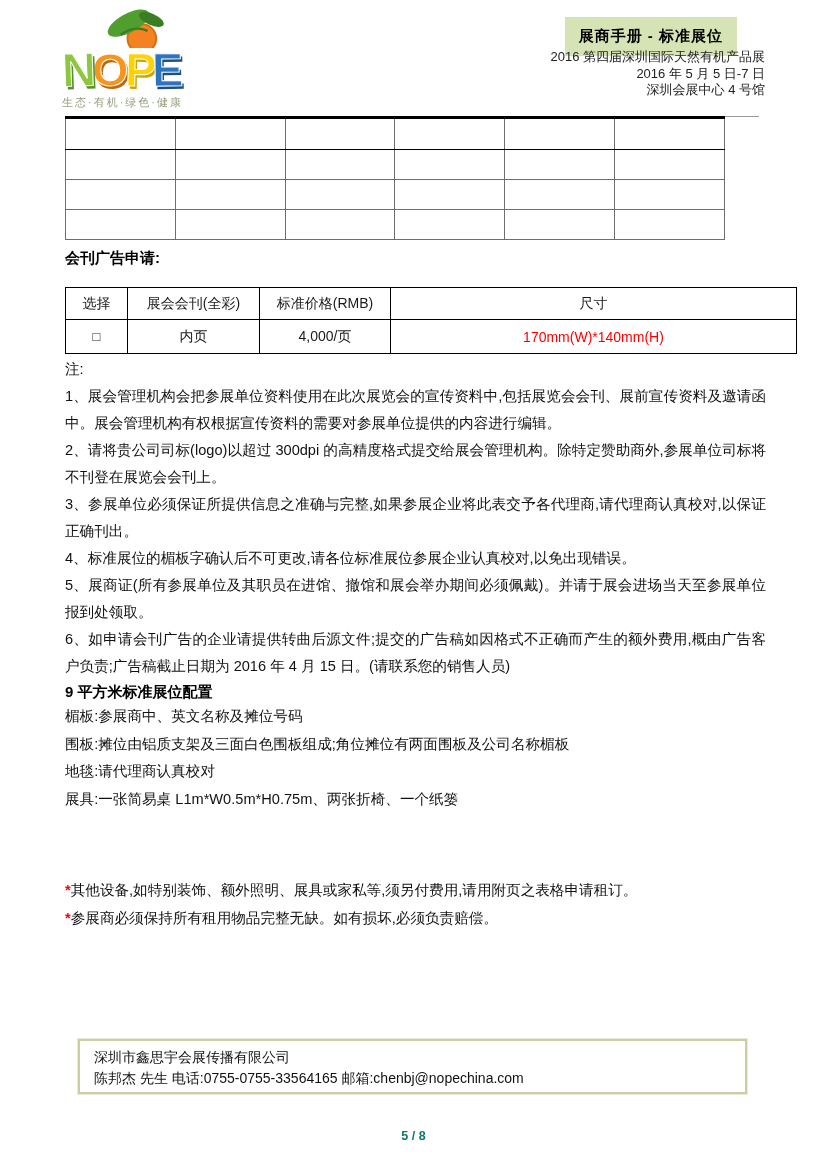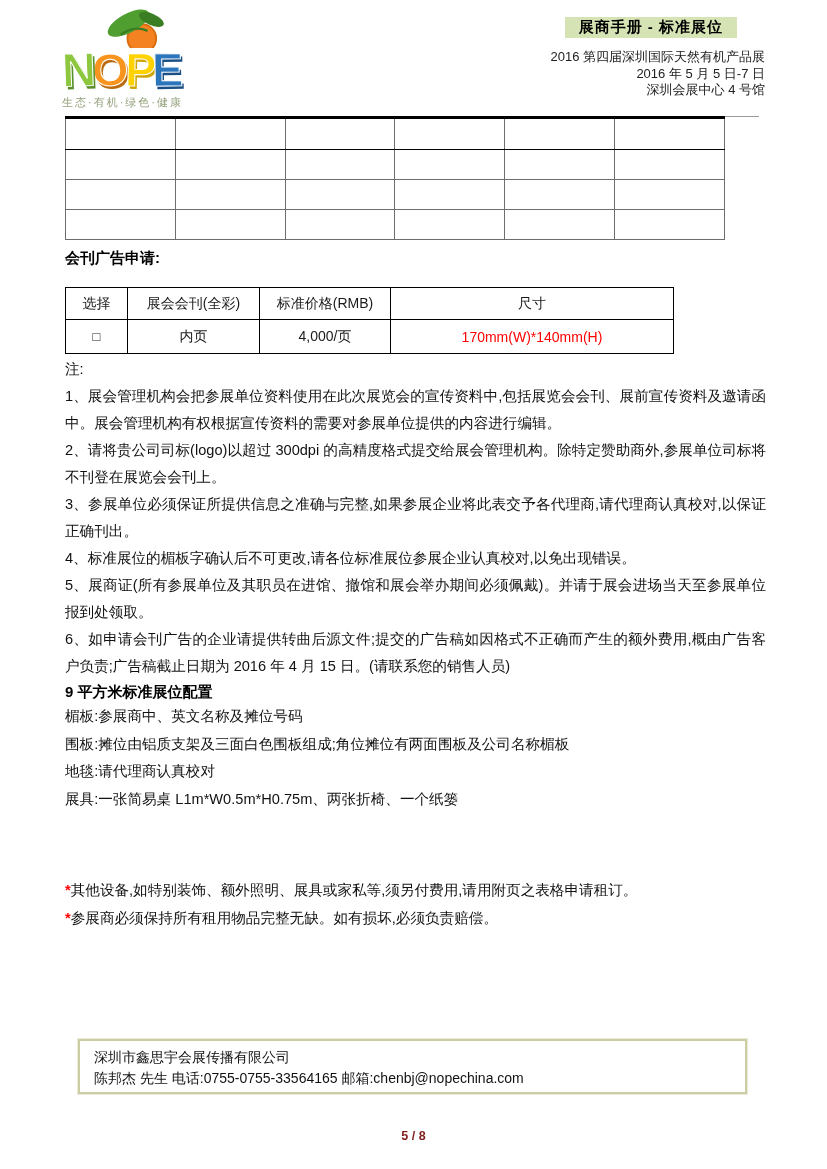--- a/index.html
+++ b/index.html
@@ -29,21 +29,21 @@
   .l2 { color: #ffd200; text-shadow: 2px 3px 0 #cfa600; transform: rotate(1deg); }
   .l3 { color: #2b75bc; text-shadow: 2px 3px 0 #1b4f85; transform: rotate(-1deg); }
   .logo-tagline {
     margin-top: 1px; font-size: 11px; letter-spacing: 2px;
     color: #93a17c; white-space: nowrap;
   }
 
   .badge {
     position: absolute; top: 17px; right: 90px;
     background: #d6e3b5;
-    padding: 1px 14px;
+    padding: 10px 14px;
     font-size: 15px; font-weight: bold; color: #000;
     letter-spacing: 1px;
   }
 
   .header-lines {
     position: absolute; top: 49px; right: 62px;
     text-align: right; font-size: 13px; line-height: 16.5px; color: #222;
   }
 
   
@@ -56,21 +56,21 @@
   table.grid td { border: 1px solid #6e6e6e; height: 30px; }
   table.grid tr:first-child td { border-bottom: 1.5px solid #000; height: 32px; }
   .grid-ext-line { position: absolute; left: 660px; top: 0px; width: 34px; height: 1px; background: #9a9a9a; }
 
   
   .sec-title { position: absolute; left: 65px; font-size: 15px; font-weight: bold; color: #000; }
   .t-ad { left: 65px; top: 249px; }
 
   table.ad {
     position: absolute; left: 65px; top: 287px;
-    border-collapse: collapse; table-layout: fixed; width: 609px;
+    border-collapse: collapse; table-layout: fixed; width: 732px;
     font-size: 14px; color: #1a1a1a;
   }
   table.ad td { border: 1.5px solid #000; text-align: center; height: 32px; padding: 2px; }
   table.ad tr.data td { height: 34px; }
   .red { color: #ff0000; }
   .chk { font-size: 13px; }
 
   
   .notes {
     position: absolute; left: 65px; top: 356px; width: 701px;
@@ -98,21 +98,21 @@
     position: absolute; left: 78px; top: 1039px; width: 669px; height: 55px;
     border: 2px solid #cdcda4;
     box-shadow: 0 0 0 1px #ebebdb;
     padding: 6px 14px;
     font-size: 14px; line-height: 21px; color: #111;
     background: #fff;
   }
   .email { color: #111; text-decoration: none; }
   .page-num {
     position: absolute; left: 0; top: 1129px; width: 827px;
-    text-align: center; font-size: 12.5px; font-weight: bold; color: #7f1d1d;
+    text-align: center; font-size: 12.5px; font-weight: bold; color: #0f766e;
   }
 </style>
 </head>
 <body>
 
 <div class="page">
 
   <div class="logo-block">
     <svg class="logo-leaf" width="96" height="44" viewBox="0 0 96 44">
       <circle cx="52" cy="34" r="15" fill="#f58220"></circle>

